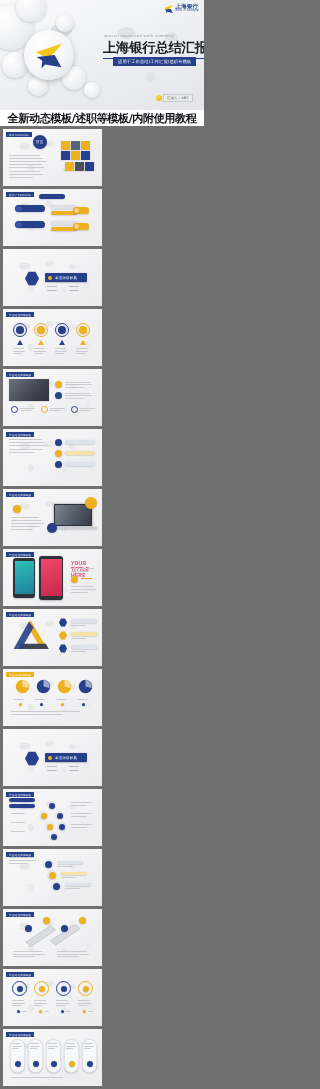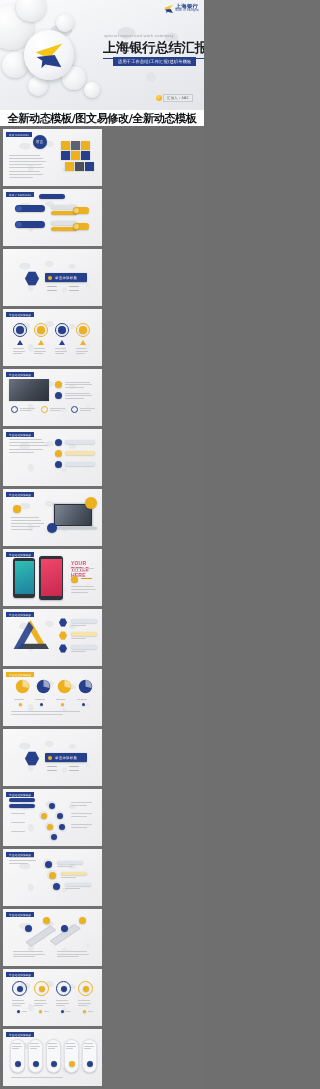--- a/index.html
+++ b/index.html
@@ -150,21 +150,21 @@
     <div class="hero-eng">special report and work summary</div>
     <div class="hero-title">上海银行总结汇报PPT</div>
     <div class="hero-sub">适用于工作总结/工作汇报/述职等模板</div>
     <div class="hero-presenter">
       <div class="pres-dot"></div>
       <div class="pres-txt">汇报人：ABC</div>
     </div>
   </div>
 
   <div class="banner">
-    <div class="banner-txt">全新动态模板/图文易修改/全新动态模板</div>
+    <div class="banner-txt">全新动态模板/述职等模板/内附使用教程</div>
   </div>
 
   <div class="grid" id="slide-grid">
       <div class="slide">
         <div class="map"></div>
         <div class="inner">
           <div class="tag">目录 Contents</div>
           <div class="cir shd" style="left:30px;top:6px;width:14px;height:14px;background:#27408b;"></div>
           <div class="ctr-title" style="left:33px;top:11px;font-size:3.4px;">前言</div>
           <div class="ln" style="left:6px;top:26px;width:31.159999999999997px;"></div>

